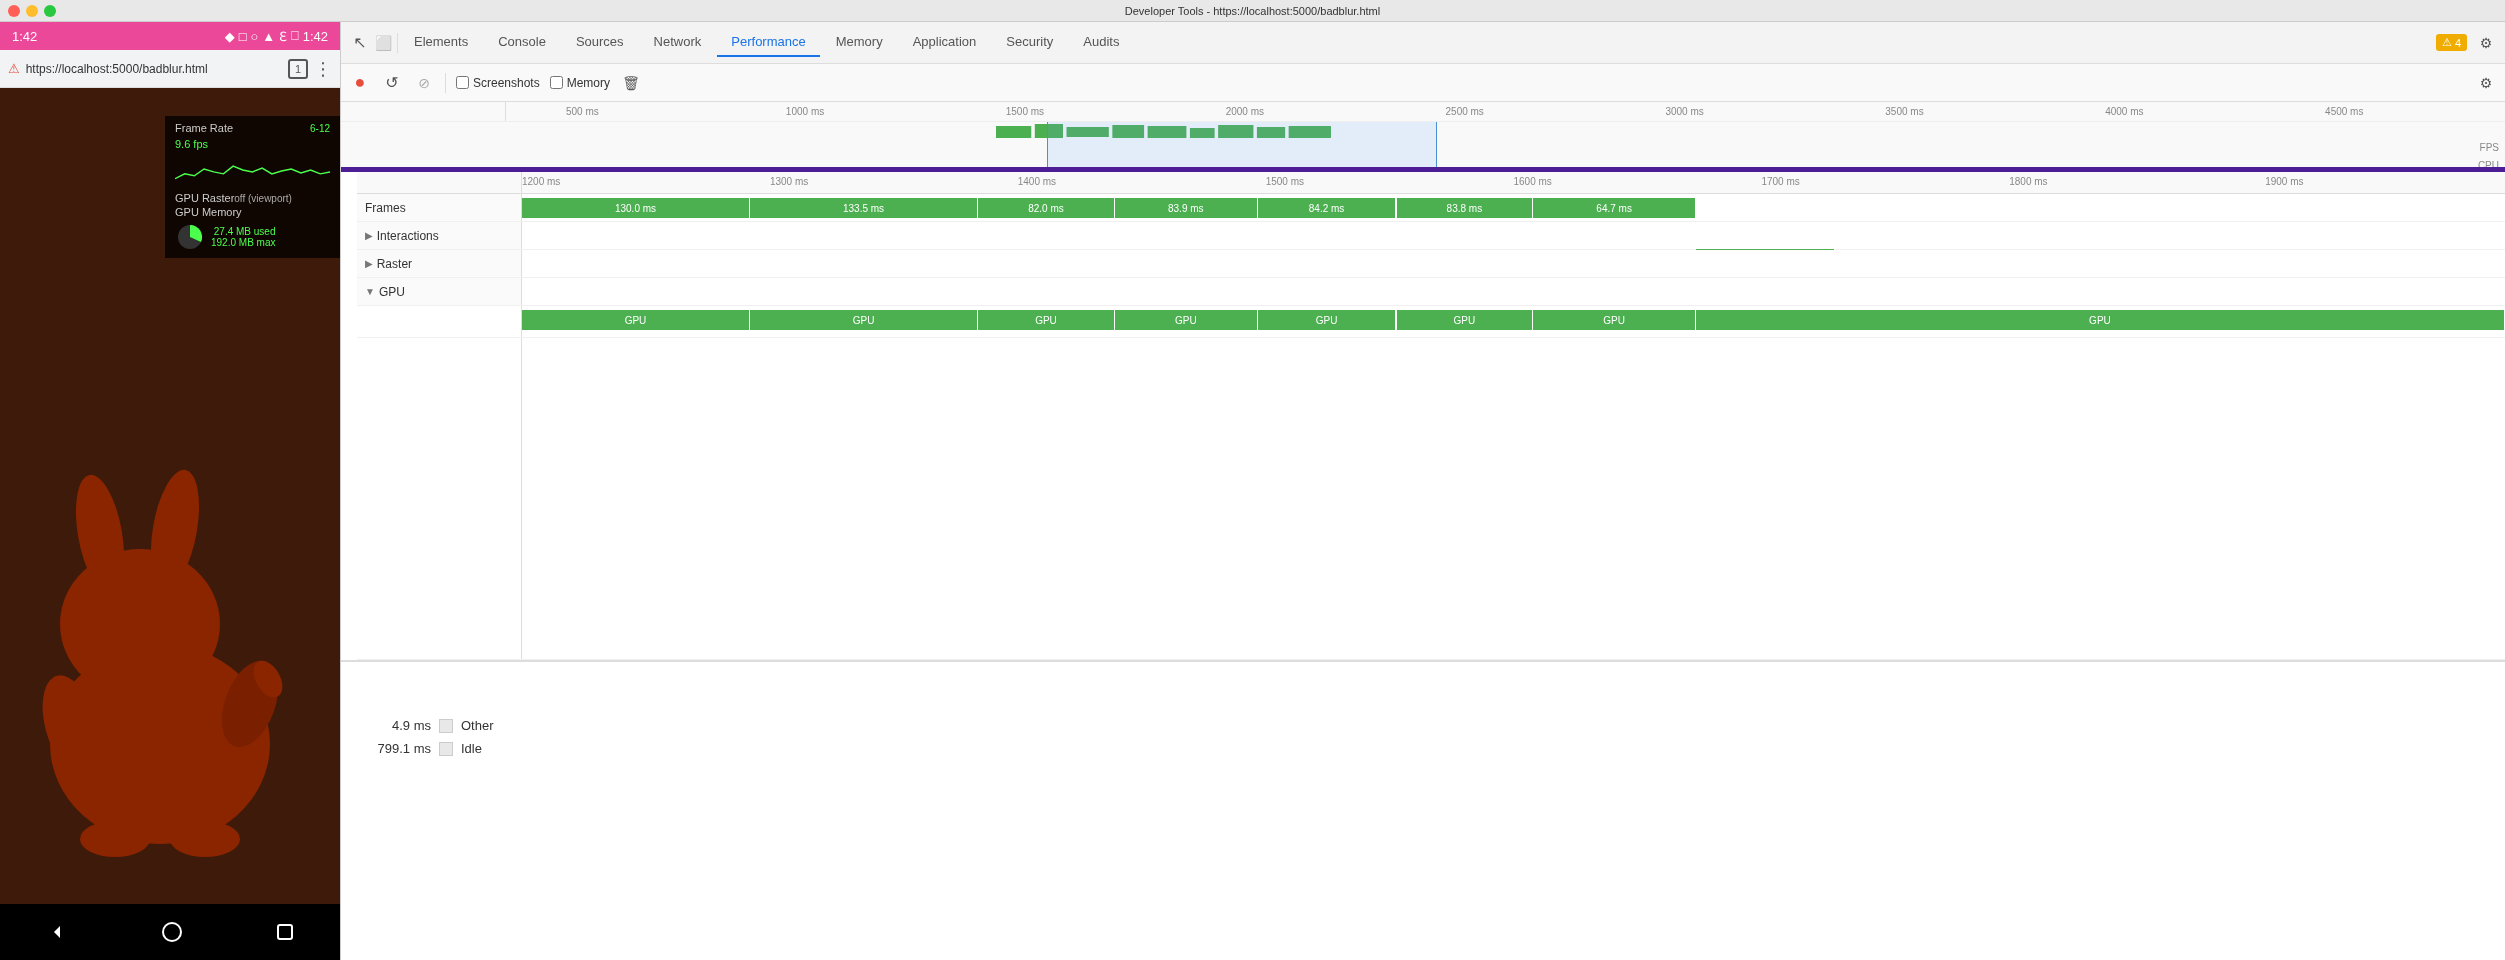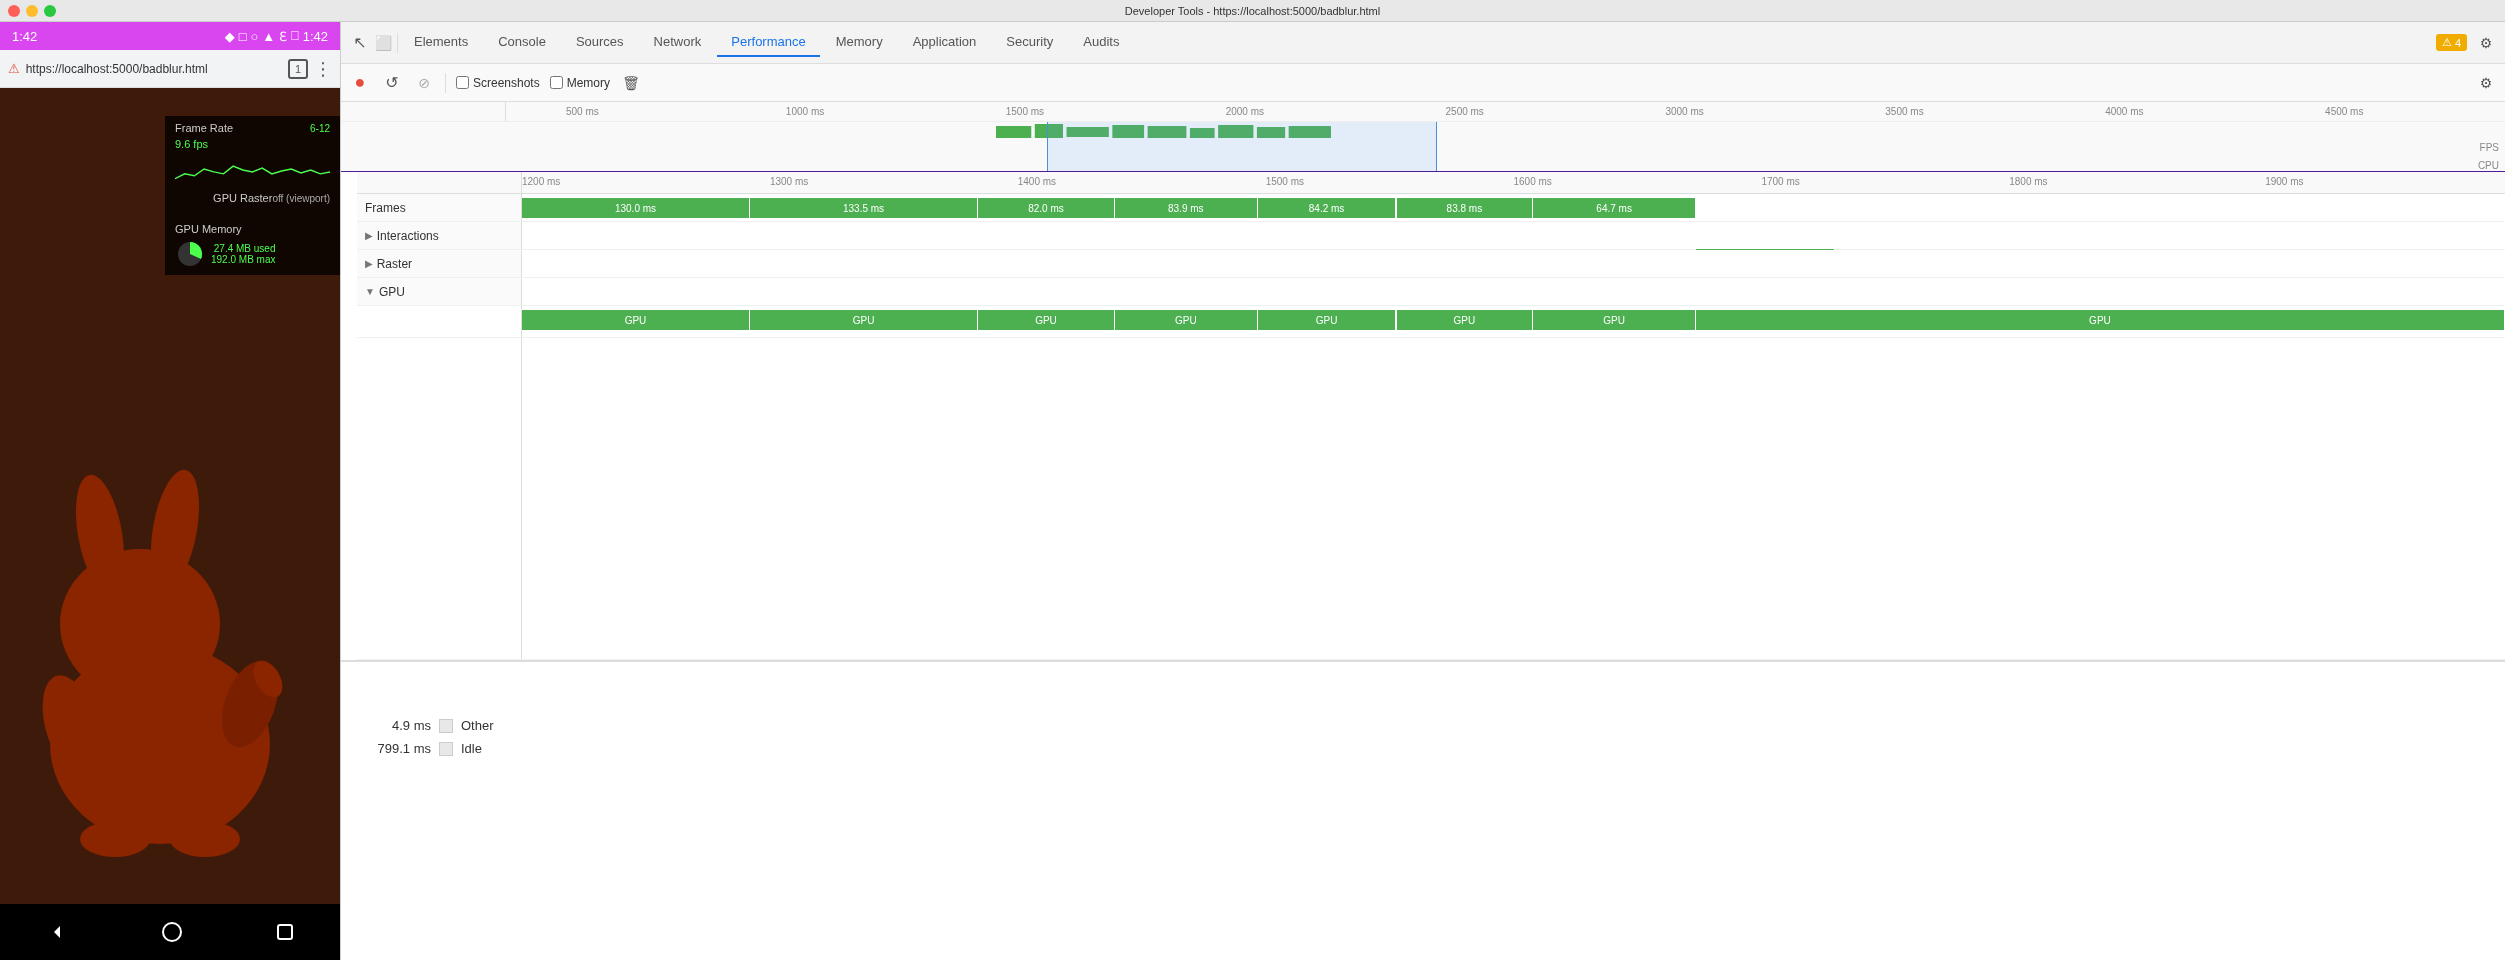--- a/index.html
+++ b/index.html
@@ -42,21 +42,21 @@
       width: 340px;
       background: #222;
       display: flex;
       flex-direction: column;
       position: relative;
       flex-shrink: 0;
     }
 
     
     .android-status-bar {
-      background: #d946ef;
+      background: #ec4899;
       height: 28px;
       display: flex;
       align-items: center;
       justify-content: space-between;
       padding: 0 12px;
       color: white;
       font-size: 13px;
     }
     .status-icons { display: flex; gap: 4px; align-items: center; }
 
@@ -87,23 +87,23 @@
     }
     .overlay-label { color: #ccc; font-size: 11px; }
     .overlay-value-range { color: #4cff4c; font-size: 10px; }
     .fps-graph {
       width: 100%;
       height: 30px;
       margin: 2px 0 6px 0;
     }
     .gpu-raster-row {
       display: flex;
-      justify-content: flex-end;
-      align-items: center;
-      margin-bottom: 19px;
+      justify-content: flex-start;
+      align-items: center;
+      margin-bottom: 2px;
     }
     .off-viewport {
       color: #aaa;
       font-size: 10px;
     }
     .gpu-memory-section { margin-top: 2px; }
     .gpu-mem-values {
       color: #4cff4c;
       font-size: 10px;
       text-align: right;
@@ -204,21 +204,21 @@
     .toolbar-divider { width: 1px; height: 20px; background: #ddd; }
     .toolbar-checkbox-group {
       display: flex; align-items: center; gap: 4px; font-size: 12px; color: #333;
     }
     .toolbar-checkbox-group input { margin: 0; }
 
     
     .timeline-overview {
       height: 70px;
       background: #f9f9f9;
-      border-bottom: 1px solid #4c1d95;
+      border-bottom: 5px solid #4c1d95;
       position: relative;
       flex-shrink: 0;
       overflow: hidden;
     }
     .timeline-ruler-top {
       display: flex;
       height: 20px;
       background: #f9f9f9;
       border-bottom: 1px solid #eee;
       position: relative;

